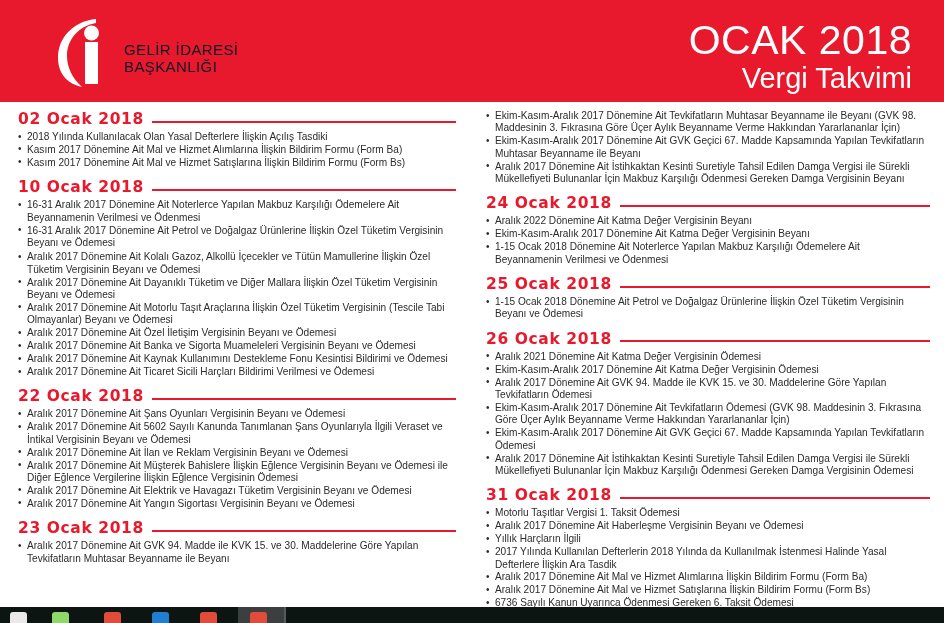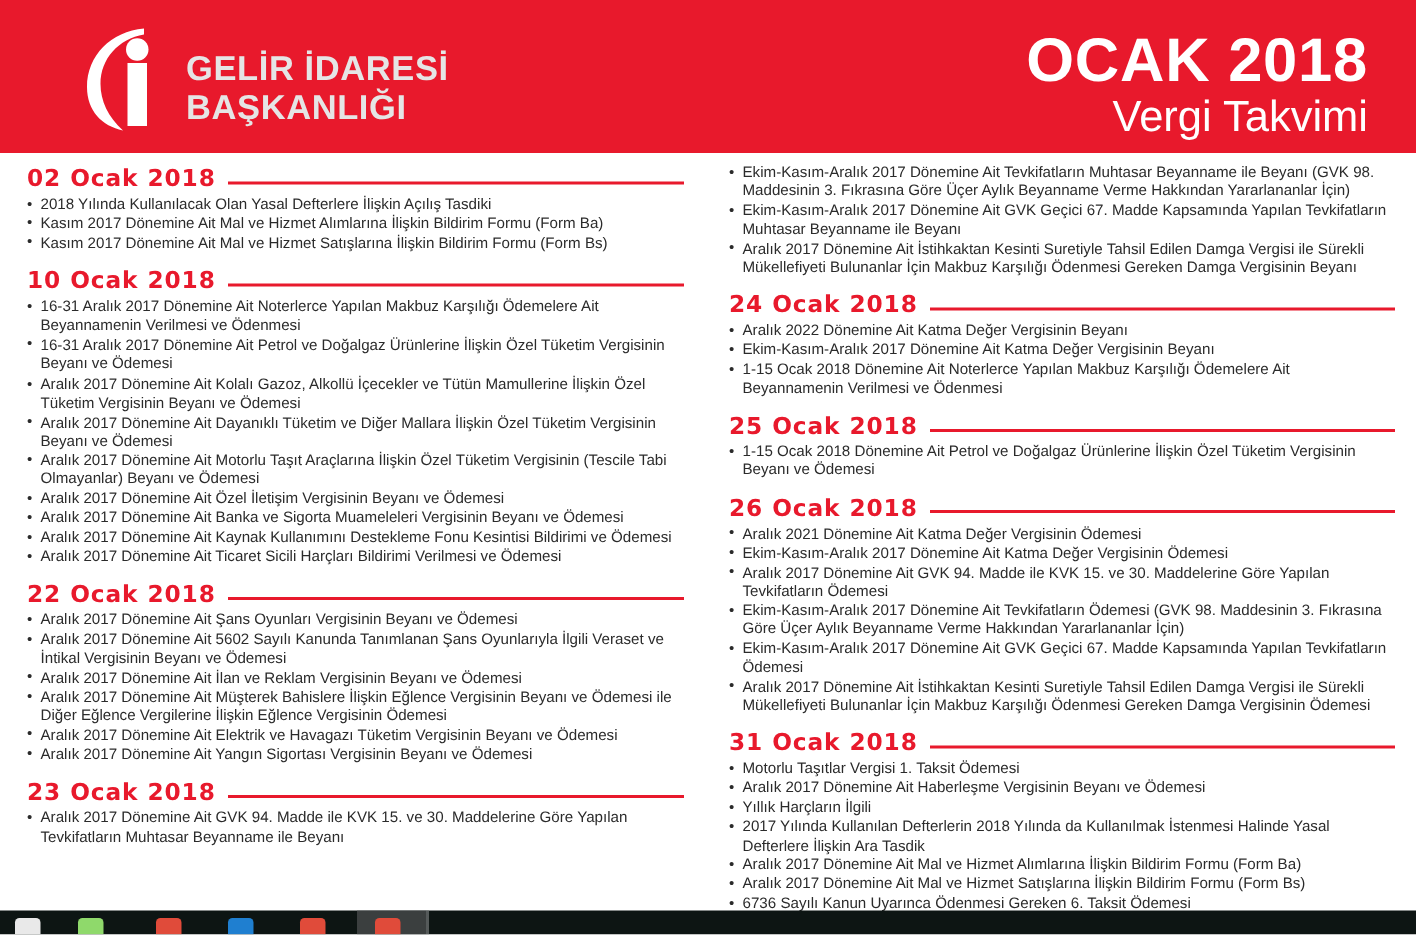--- a/index.html
+++ b/index.html
@@ -45,39 +45,39 @@
   }
 
   .brand-text {
     display: flex;
     flex-direction: column;
     justify-content: center;
     padding-top: 16px;
   }
 
   .brand-line {
-    color: #e5e5e5;
-    font-size: 23px;
-    font-weight: bold;
+    color: #0f172a;
+    font-size: 15px;
+    font-weight: normal;
     letter-spacing: 0.4px;
     line-height: 1.12;
     white-space: nowrap;
   }
 
   .title-block {
     position: absolute;
     right: 32px;
     top: 20px;
     text-align: right;
   }
 
   .title-main {
     color: #ffffff;
     font-size: 41px;
-    font-weight: bold;
+    font-weight: normal;
     letter-spacing: 0.5px;
     line-height: 1.02;
     white-space: nowrap;
     margin-left: 40px;
   }
 
   .title-sub {
     color: #ffffff;
     font-size: 29px;
     font-weight: normal;

